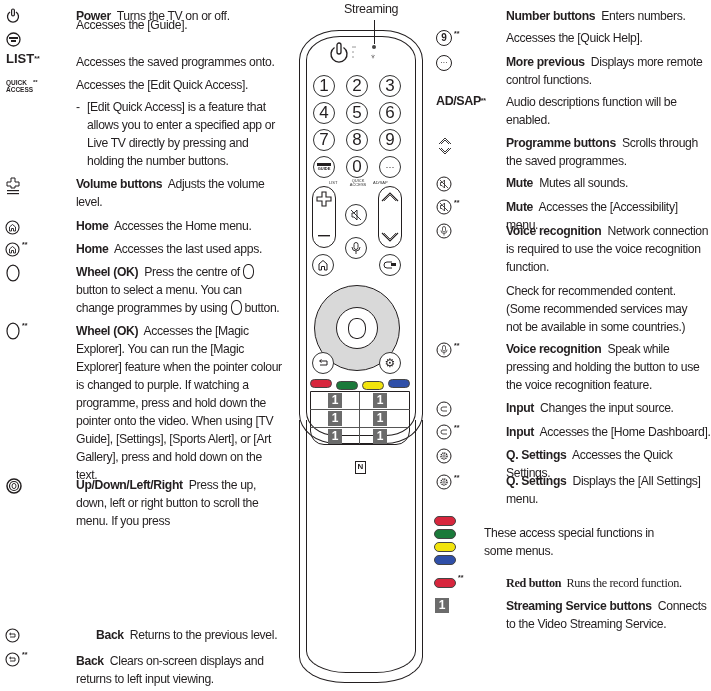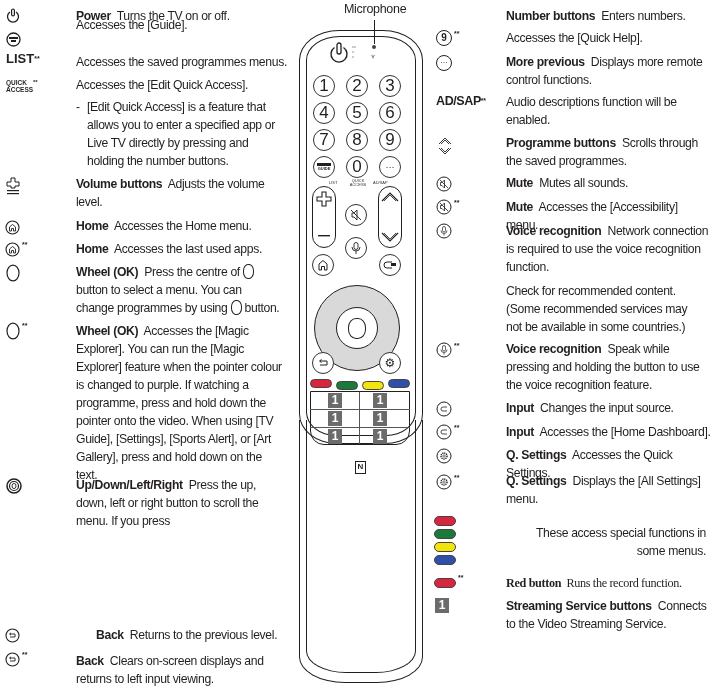--- a/index.html
+++ b/index.html
@@ -31,21 +31,21 @@
       <circle cx="7.5" cy="7.5" r="6.5" fill="none" stroke="#231f20" stroke-width="1.3"></circle>
       <rect x="3" y="5" width="9" height="2" fill="#231f20"></rect>
       <rect x="5" y="8" width="5" height="2" fill="#231f20"></rect>
     </svg>
 </div>
 <div class="row" style="left:76px;top:16px;">Accesses the [Guide].</div>
 
 <div class="icon" style="left:6px;top:52px;font-weight:bold;font-size:13px;">
   <span>LIST</span><span style="font-size:7px;vertical-align:top;">**</span>
 </div>
-<div class="row" style="left:76px;top:53px;">Accesses the saved programmes menus.</div>
+<div class="row" style="left:76px;top:53px;">Accesses the saved programmes onto.</div>
 
 <div class="icon" style="left:6px;top:79px;font-weight:bold;font-size:6.5px;line-height:7px;width:34px;">
   <span>QUICK ACCESS</span><span style="position:absolute;left:27px;top:0;font-size:6px;">**</span>
 </div>
 <div class="row" style="left:76px;top:76px;">Accesses the [Edit Quick Access].</div>
 <div class="row" style="left:76px;top:98px;width:200px;">
   <span style="position:absolute;left:0;">-</span>
   <span style="display:block;padding-left:11px;">[Edit Quick Access] is a feature that allows you to enter a specified app or Live TV directly by pressing and holding the number buttons.</span>
 </div>
 
@@ -132,21 +132,21 @@
       <path d="M5 6 H10 V9 H5" fill="none" stroke="#231f20" stroke-width="0.9"></path>
       <path d="M6 4.8 L4.5 6 L6 7.2" fill="none" stroke="#231f20" stroke-width="0.9"></path>
     </svg>
   <span style="position:absolute;left:17px;top:-4px;font-size:7px;font-weight:bold;">**</span>
 </div>
 <div class="row" style="left:76px;top:652px;width:210px;">
   <b>Back</b>&nbsp; <span>Clears on-screen displays and returns to left input viewing.</span>
 </div>
 
 <div style="position:absolute;left:296px;top:0;width:130px;height:450px;">
-  <div style="position:absolute;left:48px;top:2px;font-size:12.5px;letter-spacing:-0.3px;">Microphone</div>
+  <div style="position:absolute;left:48px;top:2px;font-size:12.5px;letter-spacing:-0.3px;">Streaming</div>
   <div style="position:absolute;left:78px;top:20px;width:1px;height:24px;background:#231f20;"></div>
 
   <div style="position:absolute;left:3px;top:30px;width:122px;height:412px;border:1.2px solid #231f20;border-radius:40px 40px 38px 38px / 30px 30px 30px 30px;"></div>
   <div style="position:absolute;left:10px;top:36px;width:108px;height:398px;border:1.2px solid #231f20;border-radius:34px 34px 30px 30px / 24px 24px 24px 24px;"></div>
 
   <div style="position:absolute;left:33px;top:42px;">
     <svg width="20" height="22" viewBox="0 0 20 22">
         <path d="M5.5 5.5 A8 8 0 1 0 14.5 5.5" fill="none" stroke="#231f20" stroke-width="1.4"></path>
         <rect x="8" y="1" width="4" height="11" rx="2" fill="none" stroke="#231f20" stroke-width="1.3"></rect>
       </svg>
@@ -372,21 +372,21 @@
 <div class="row" style="left:506px;top:472px;width:200px;">
   <b>Q. Settings</b>&nbsp; <span>Displays the [All Settings] menu.</span>
 </div>
 
 <div style="position:absolute;left:434px;top:516px;width:22px;height:50px;">
   <div style="position:absolute;left:0;top:0;width:22px;height:10px;border-radius:5px;background:#d7263d;border:1px solid #444;box-sizing:border-box;"></div>
   <div style="position:absolute;left:0;top:13px;width:22px;height:10px;border-radius:5px;background:#1a7a3a;border:1px solid #444;box-sizing:border-box;"></div>
   <div style="position:absolute;left:0;top:26px;width:22px;height:10px;border-radius:5px;background:#f2e40c;border:1px solid #444;box-sizing:border-box;"></div>
   <div style="position:absolute;left:0;top:39px;width:22px;height:10px;border-radius:5px;background:#2f4fa8;border:1px solid #444;box-sizing:border-box;"></div>
 </div>
-<div class="row" style="left:506px;top:524px;width:200px;text-align:right;">These access special functions in some menus.</div>
+<div class="row" style="left:484px;top:524px;width:200px;">These access special functions in some menus.</div>
 
 <div style="position:absolute;left:434px;top:578px;width:22px;height:10px;border-radius:5px;background:#d7263d;border:1px solid #444;box-sizing:border-box;">
   <span style="position:absolute;left:23px;top:-5px;font-size:7px;font-weight:bold;color:#231f20;">**</span>
 </div>
 <div class="row" style="left:506px;top:574px;font-family:Liberation Serif, serif;">
   <b>Red button</b>&nbsp; <span>Runs the record function.</span>
 </div>
 
 <div class="stream" style="left:435px;top:598px;">1</div>
 <div class="row" style="left:506px;top:597px;width:205px;">

